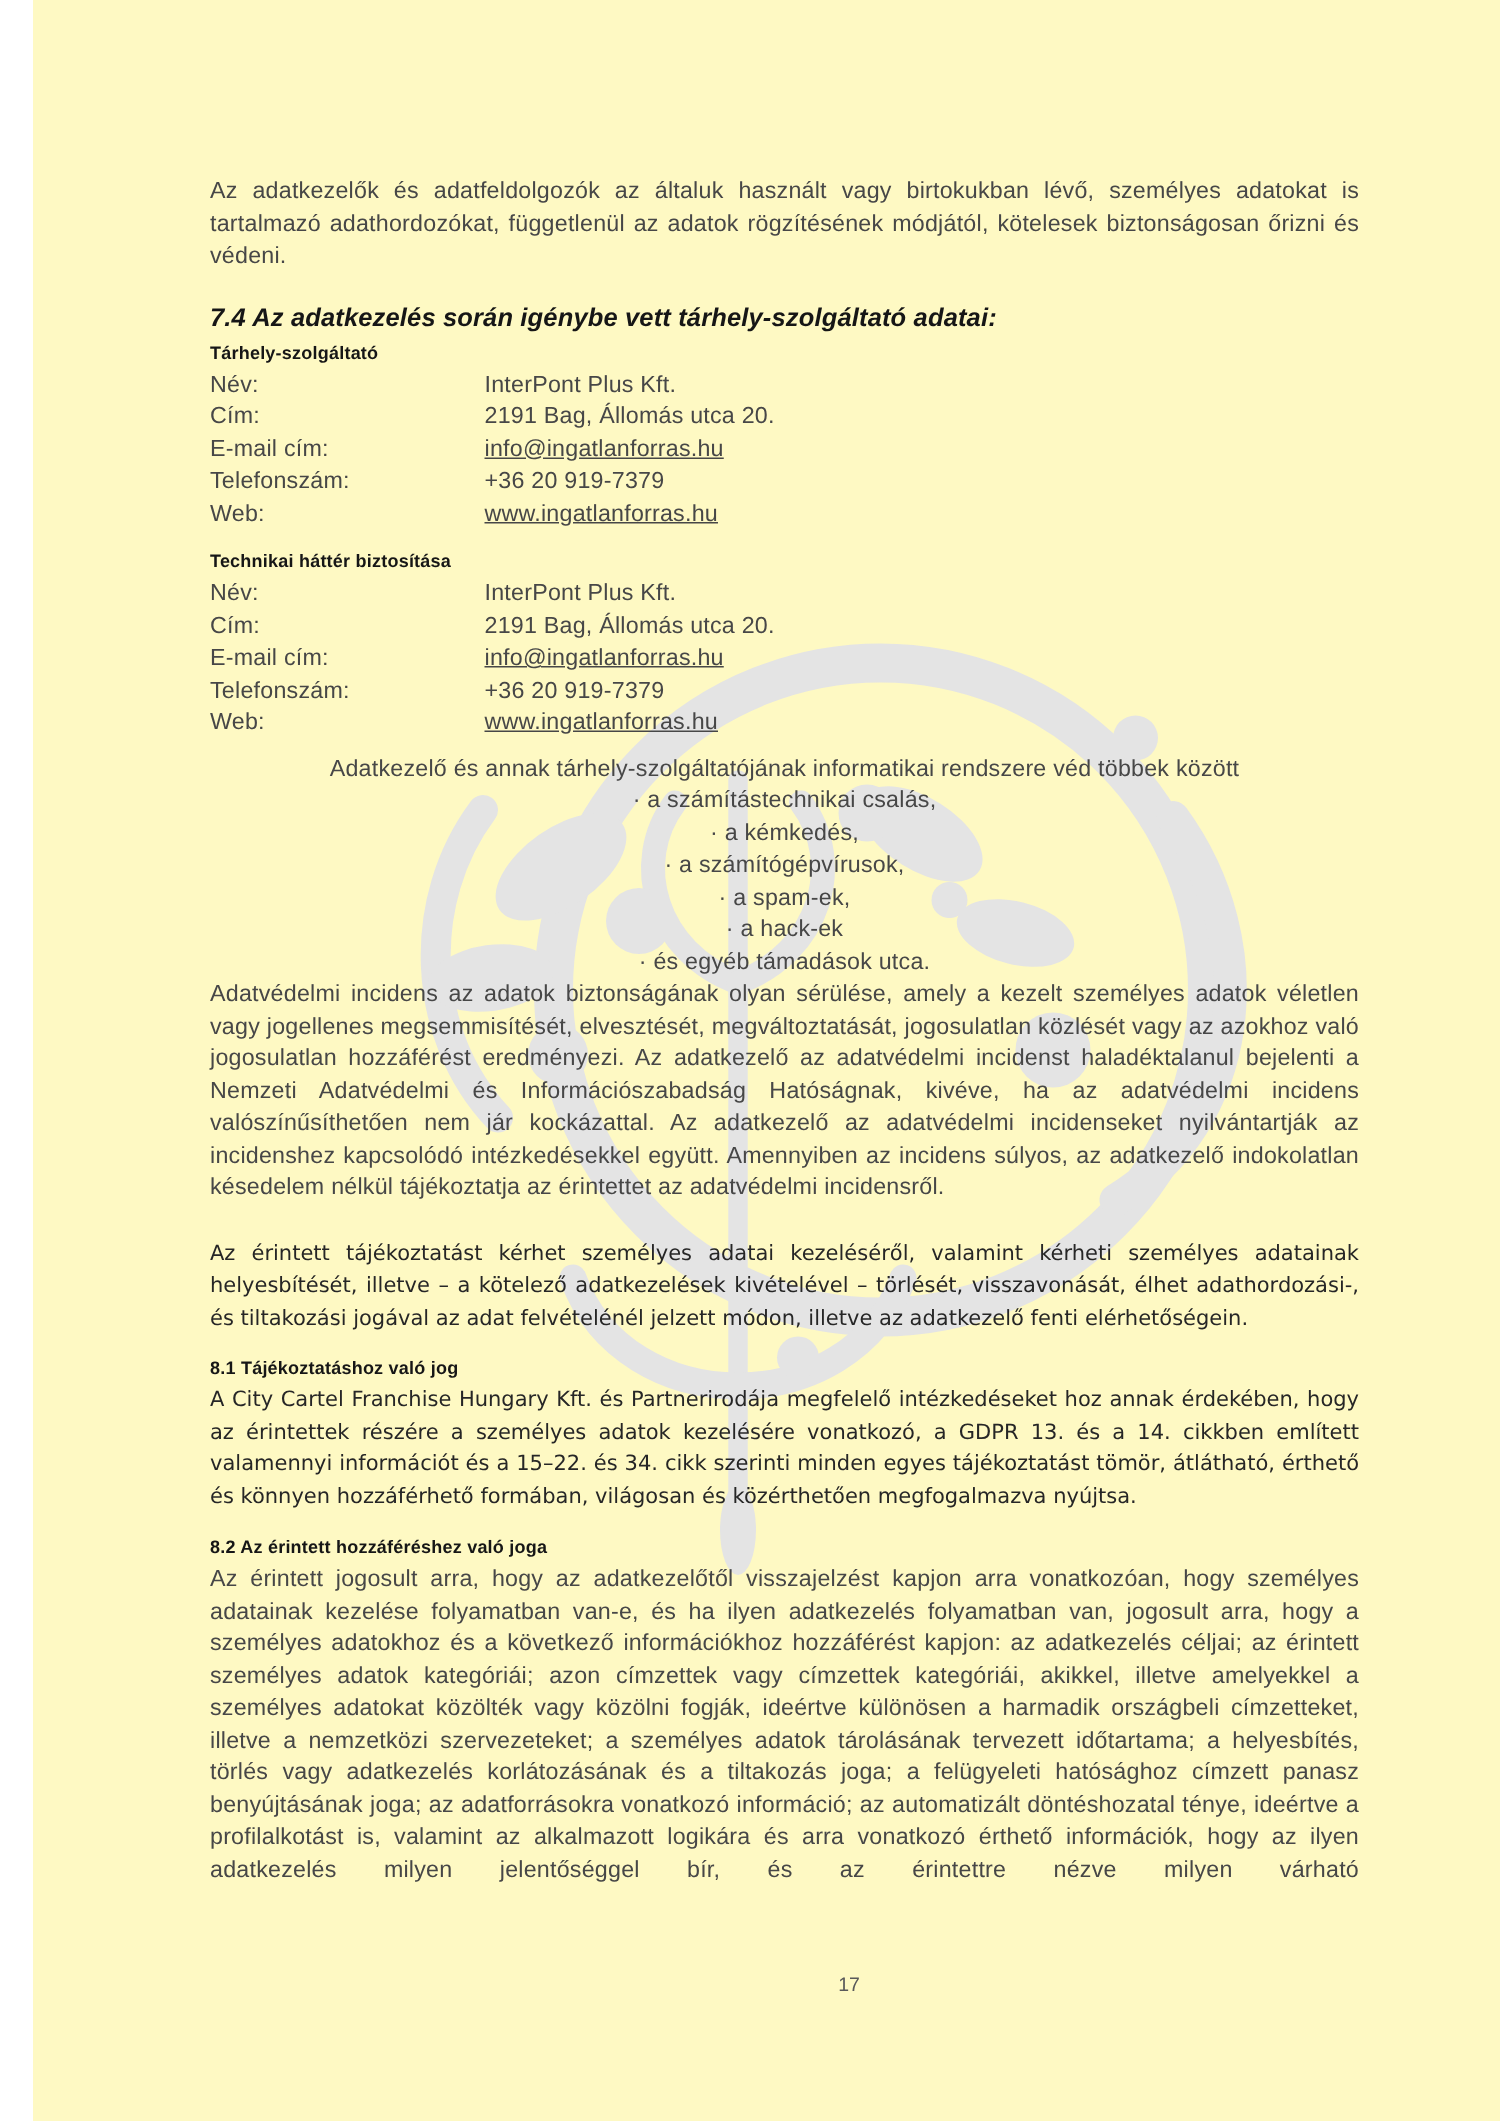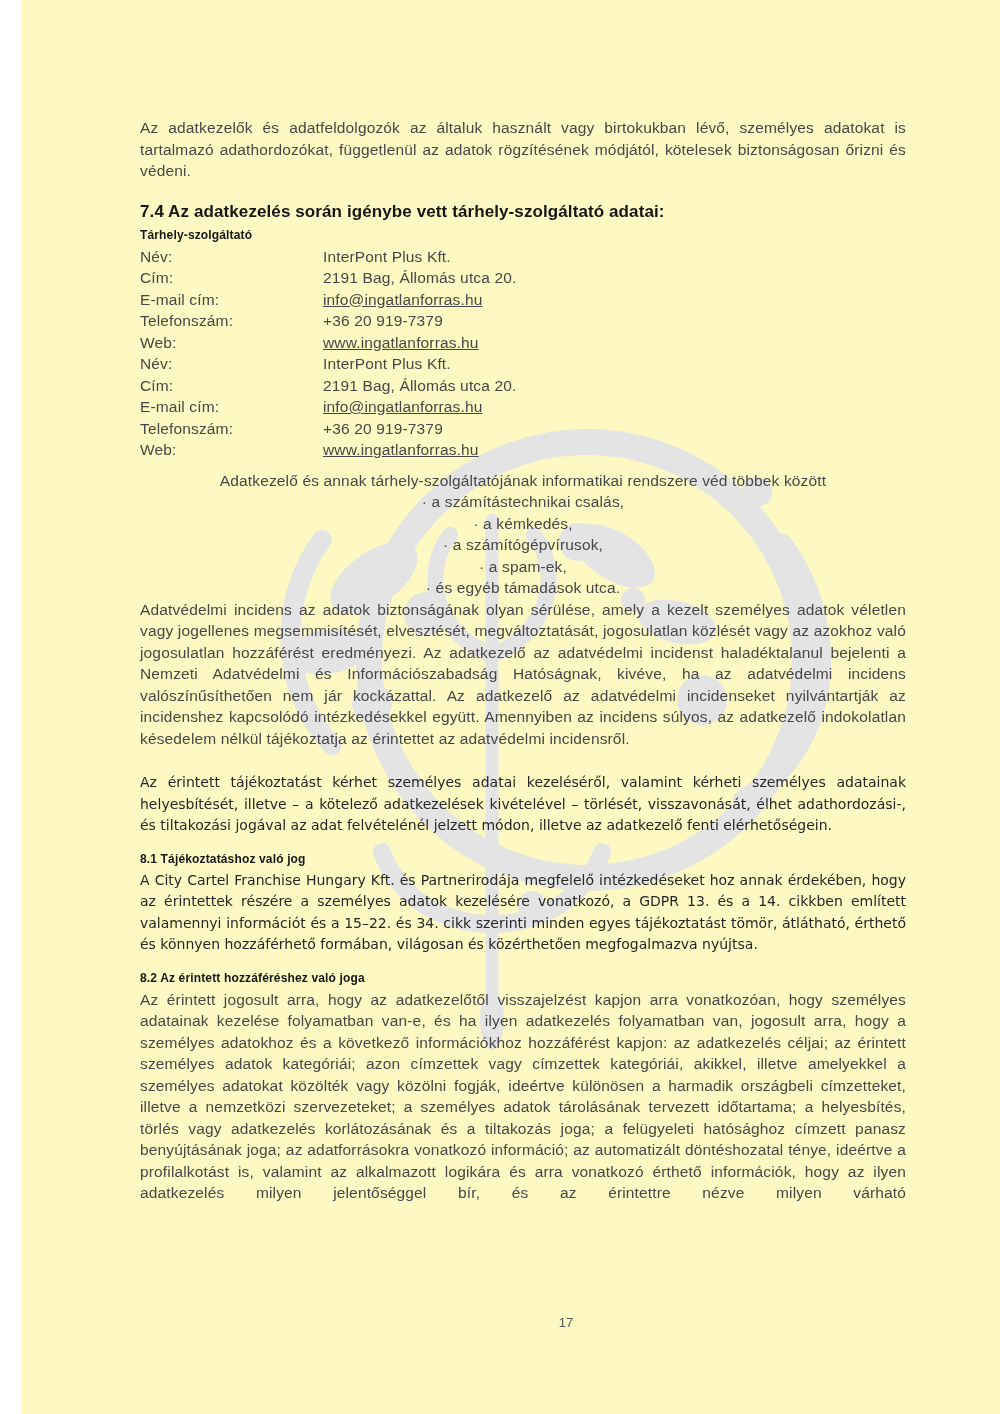--- a/index.html
+++ b/index.html
@@ -38,21 +38,21 @@
   .kv-label { flex:none; width:183px; }
   .kv-value { flex:1; }
   .link { text-decoration:underline; color:#474747; }
   .alt-font {
     font-family:"DejaVu Sans", sans-serif;
     font-size:14px; line-height:21.5px; letter-spacing:0px;
     color:#262626;
   }
   .stretch-last { text-align-last:justify; }
   .bullet-line { text-align:center; }
-  .mt-18 { margin-top:18px; } .mt-12 { margin-top:12px; } .mt-11 { margin-top:11px; }
+  .mt-18 { margin-top:18px;font-style:italic; } .mt-12 { margin-top:12px; } .mt-11 { margin-top:11px; }
   .mt-9 { margin-top:9px; }  .mt-8 { margin-top:8px; }   .mt-7 { margin-top:7px; }  .mt-2 { margin-top:2px; }   .mt-23 { margin-top:23px; }
   .pagenum {
     position:absolute; top:1315px; left:0; width:1000px;
     text-align:center; font-size:13px; color:#5a5a5a; z-index:1;padding-left:44px;
   }
 </style>
 </head>
 <body>
 
 <div class="page">
@@ -106,20 +106,21 @@
       <div class="kv-row">
         <span class="kv-label">Telefonszám:</span>
         <span class="kv-value">+36 20 919-7379</span>
       </div>
       <div class="kv-row">
         <span class="kv-label">Web:</span>
         <span class="kv-value link">www.ingatlanforras.hu</span>
       </div>
     </div>
 
+    <h3 class="h-sub mt-11">Technikai háttér biztosítása</h3>
     <div>
       <div class="kv-row">
         <span class="kv-label">Név:</span>
         <span class="kv-value">InterPont Plus Kft.</span>
       </div>
       <div class="kv-row">
         <span class="kv-label">Cím:</span>
         <span class="kv-value">2191 Bag, Állomás utca 20.</span>
       </div>
       <div class="kv-row">
@@ -135,20 +136,21 @@
         <span class="kv-value link">www.ingatlanforras.hu</span>
       </div>
     </div>
 
     <p class="mt-9 bullet-line">Adatkezelő és annak tárhely-szolgáltatójának informatikai rendszere véd többek között</p>
     <div>
       <div class="bullet-line">· a számítástechnikai csalás,</div>
       <div class="bullet-line">· a kémkedés,</div>
       <div class="bullet-line">· a számítógépvírusok,</div>
       <div class="bullet-line">· a spam-ek,</div>
+      <div class="bullet-line">· a hack-ek</div>
       <div class="bullet-line">· és egyéb támadások utca.</div>
     </div>
 
     <p>Adatvédelmi incidens az adatok biztonságának olyan sérülése, amely a kezelt személyes adatok véletlen vagy jogellenes megsemmisítését, elvesztését, megváltoztatását, jogosulatlan közlését vagy az azokhoz való jogosulatlan hozzáférést eredményezi. Az adatkezelő az adatvédelmi incidenst haladéktalanul bejelenti a Nemzeti Adatvédelmi és Információszabadság Hatóságnak, kivéve, ha az adatvédelmi incidens valószínűsíthetően nem jár kockázattal. Az adatkezelő az adatvédelmi incidenseket nyilvántartják az incidenshez kapcsolódó intézkedésekkel együtt. Amennyiben az incidens súlyos, az adatkezelő indokolatlan késedelem nélkül tájékoztatja az érintettet az adatvédelmi incidensről.</p>
 
     <p class="alt-font mt-23">Az érintett tájékoztatást kérhet személyes adatai kezeléséről, valamint kérheti személyes adatainak helyesbítését, illetve – a kötelező adatkezelések kivételével – törlését, visszavonását, élhet adathordozási-, és tiltakozási jogával az adat felvételénél jelzett módon, illetve az adatkezelő fenti elérhetőségein.</p>
 
     <h3 class="h-sub mt-12">8.1 Tájékoztatáshoz való jog</h3>
     <p class="alt-font">A City Cartel Franchise Hungary Kft. és Partnerirodája megfelelő intézkedéseket hoz annak érdekében, hogy az érintettek részére a személyes adatok kezelésére vonatkozó, a GDPR 13. és a 14. cikkben említett valamennyi információt és a 15–22. és 34. cikk szerinti minden egyes tájékoztatást tömör, átlátható, érthető és könnyen hozzáférhető formában, világosan és közérthetően megfogalmazva nyújtsa.</p>
 

